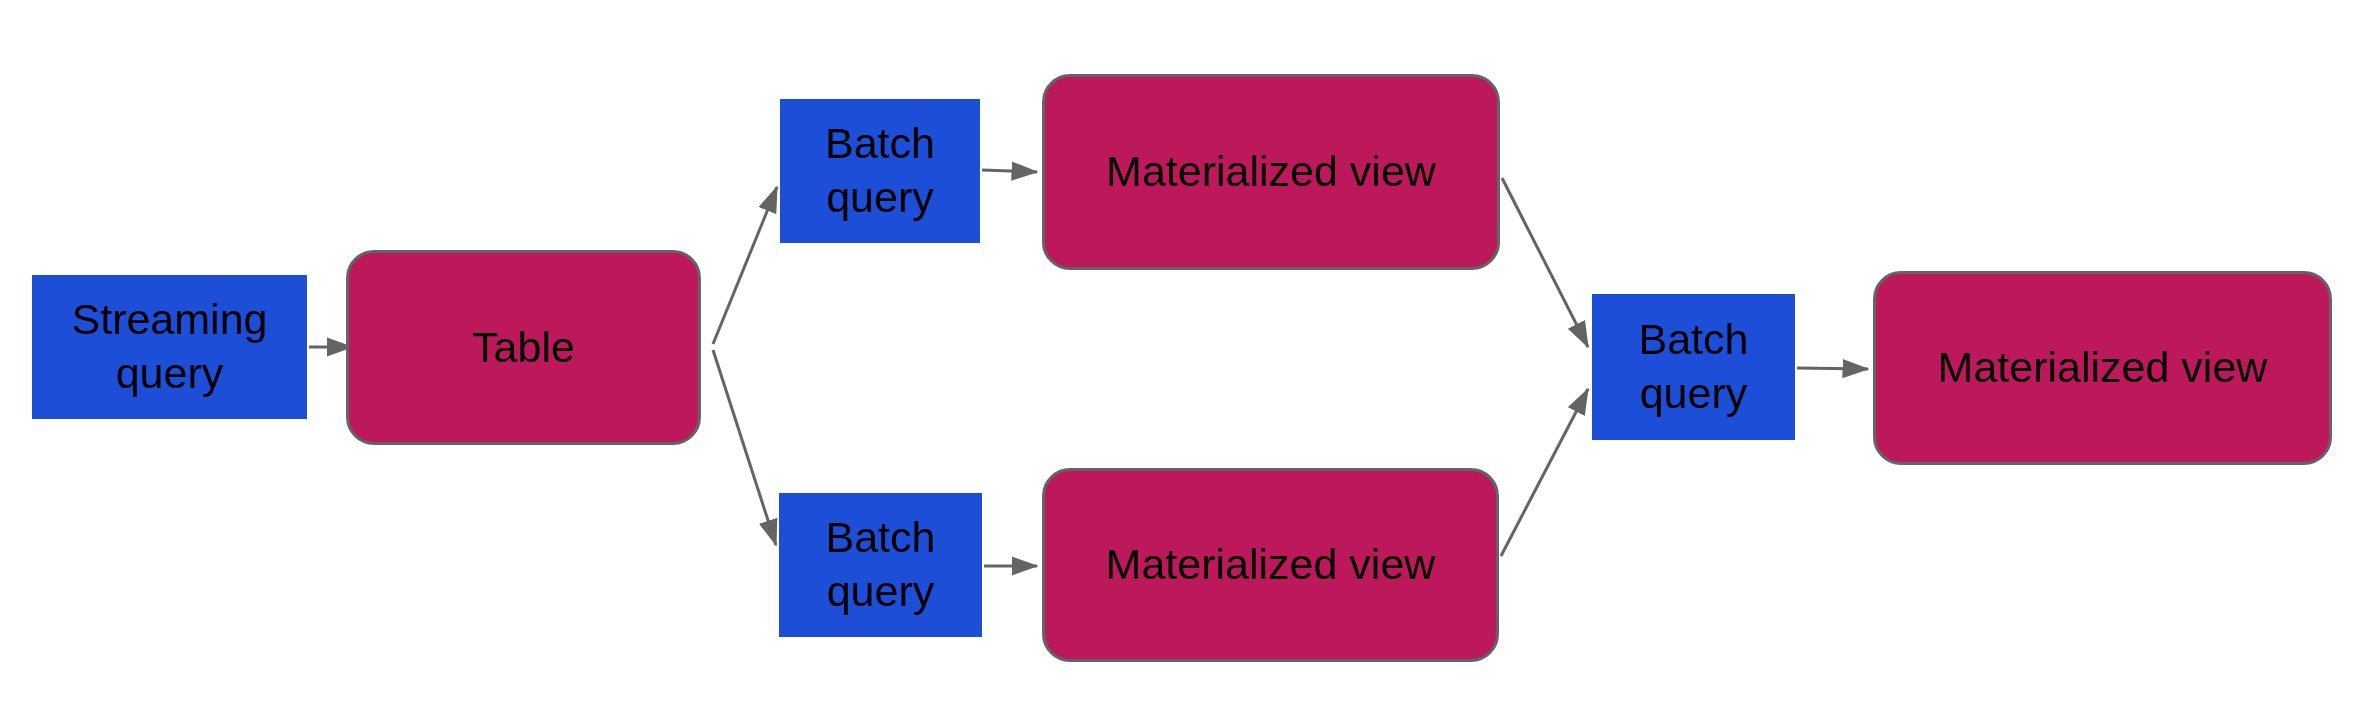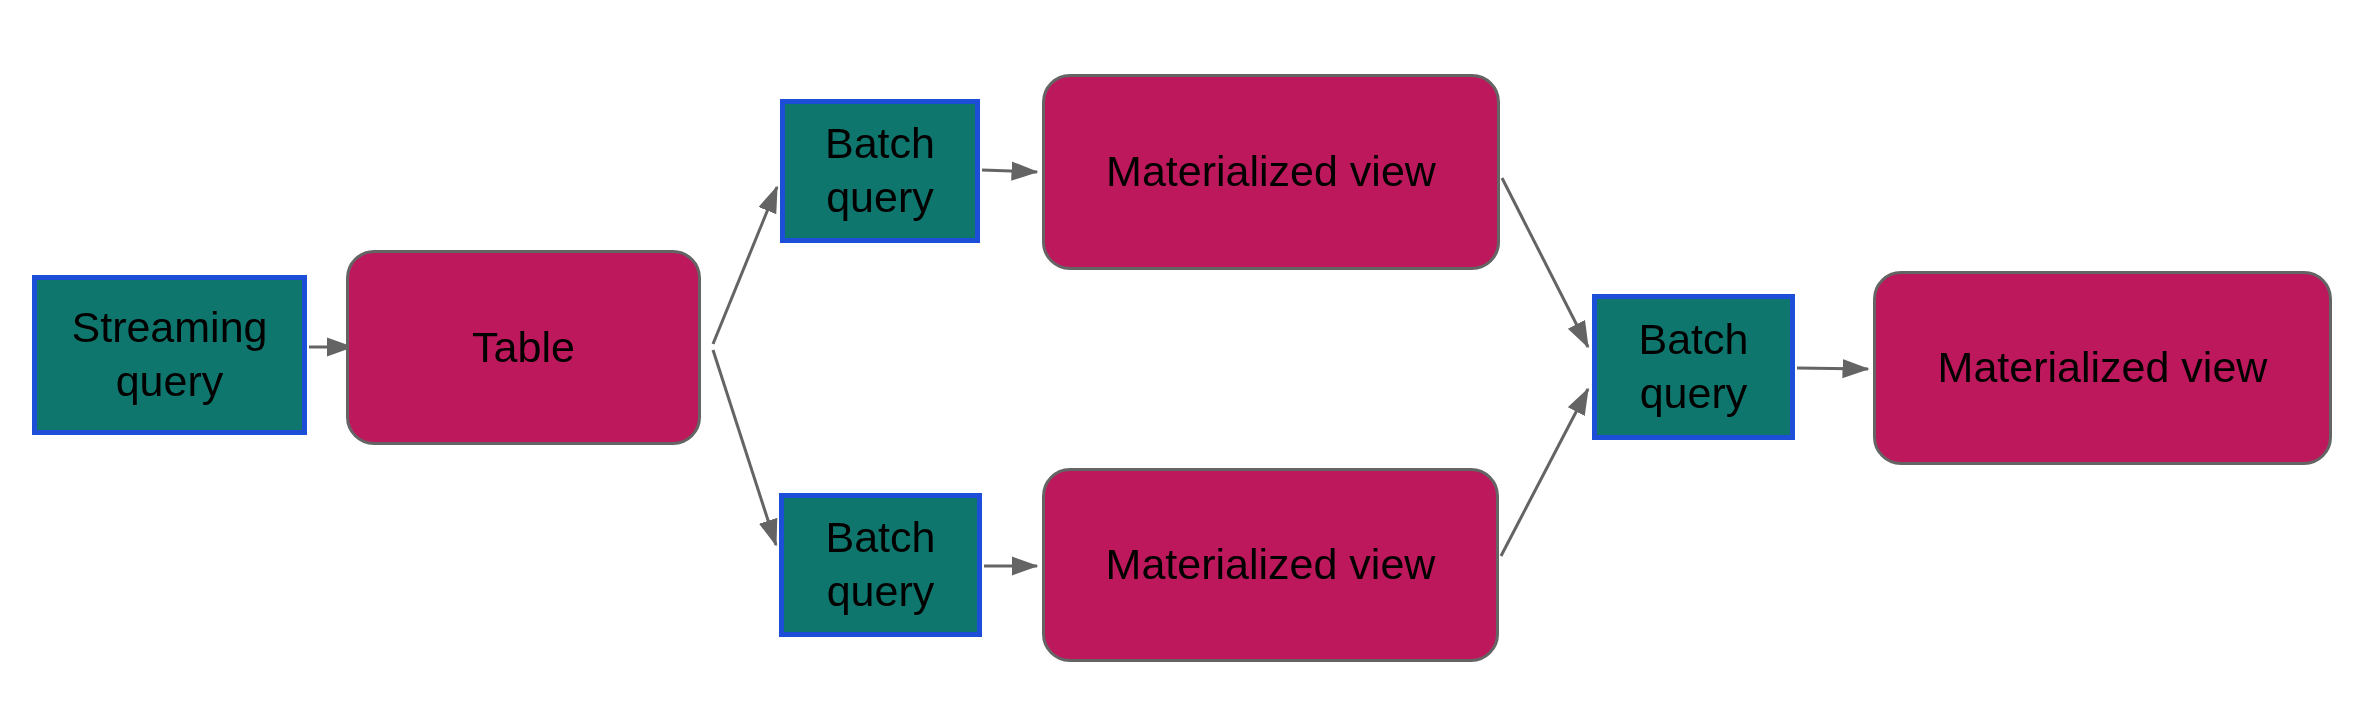--- a/index.html
+++ b/index.html
@@ -22,31 +22,31 @@
     align-items: center;
     justify-content: center;
     text-align: center;
     box-sizing: border-box;
     color: #000000;
     font-size: 43px;
     line-height: 1.25;
   }
   .node .label { display: block; padding: 0 6px; }
   .node.query {
-    background: #0f766e;
-    border: 5px solid #1d4ed8;
+    background: #1d4ed8;
+    border: 2px solid #1d4ed8;
     border-radius: 0;
   }
   .node.view {
     background: #be185d;
     border: 3px solid #646464;
     border-radius: 28px;
   }
   
-  .n-streaming      { left: 32px;   top: 275px; width: 275px; height: 160px; }
+  .n-streaming      { left: 32px;   top: 275px; width: 275px; height: 144px; }
   .n-table          { left: 346px;  top: 250px; width: 355px; height: 195px; }
   .n-batch-top      { left: 780px;  top: 99px;  width: 200px; height: 144px; }
   .n-view-top       { left: 1042px; top: 74px;  width: 458px; height: 196px; }
   .n-batch-bottom   { left: 779px;  top: 493px; width: 203px; height: 144px; }
   .n-view-bottom    { left: 1042px; top: 468px; width: 457px; height: 194px; }
   .n-batch-right    { left: 1592px; top: 294px; width: 203px; height: 146px; }
   .n-view-right     { left: 1873px; top: 271px; width: 459px; height: 194px; }
 </style>
 </head>
 <body>

